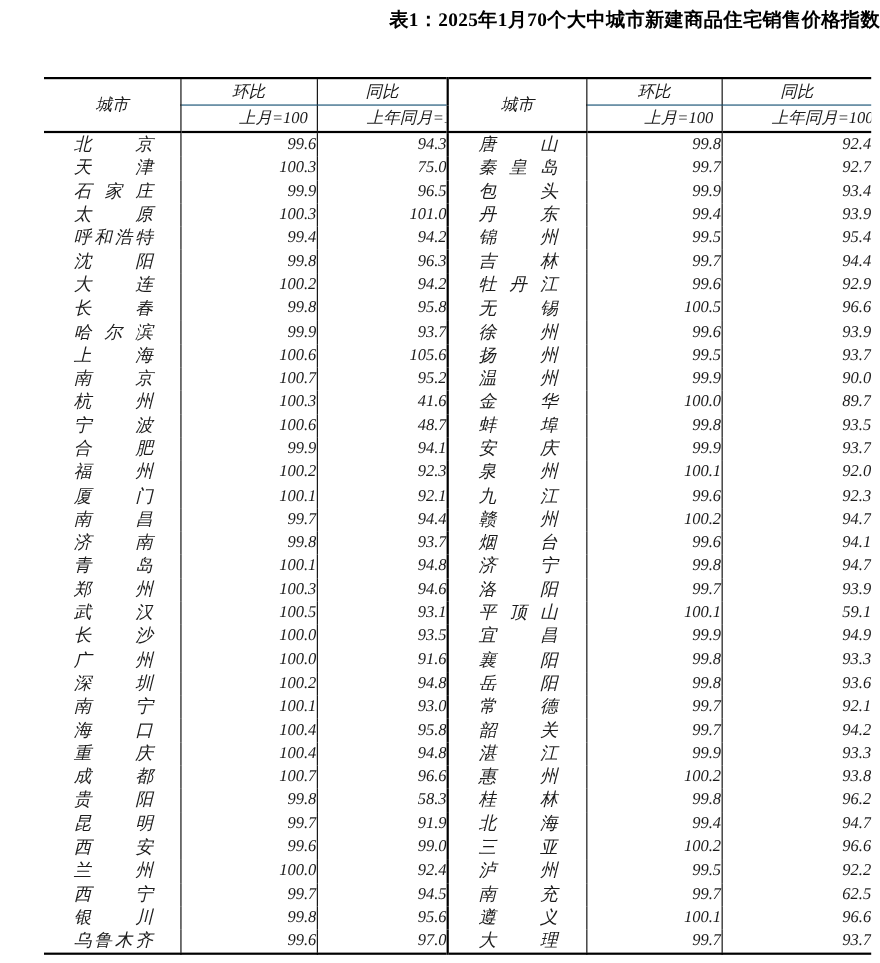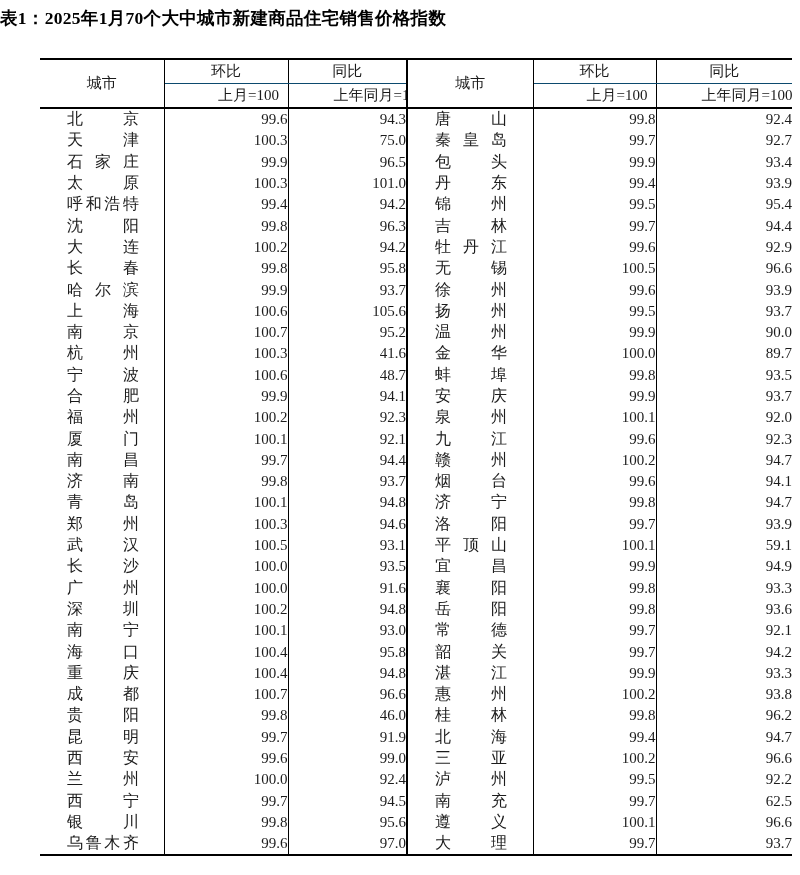--- a/index.html
+++ b/index.html
@@ -7,34 +7,35 @@
     width: 800px; height: 875px;
     background: #ffffff;
     color: #111111;
     font-family: "Liberation Serif", "DejaVu Serif", serif;
     position: relative;
     overflow: hidden;
   }
   .doc-title {
     position: absolute;
     top: 6px; left: 0; right: 0;
-    text-align: left;
+    text-align: right;
     font-weight: bold;
     font-size: 17.5px;
     color: #000000;
     letter-spacing: 0.3px;
   }
   table.price-table {
     position: absolute;
-    left: 40px; top: 58px;
+    left: 40px; top: 70px;
     width: 752px;
     border-collapse: collapse;
     table-layout: fixed;
     border-top: 2.5px solid #000;
     border-bottom: 2.5px solid #000;
+    font-style: italic;
   }
   table.price-table th, table.price-table td {
     padding: 0;
     font-weight: normal;
     vertical-align: middle;
     overflow: hidden;
     white-space: nowrap;
   }
   
   thead th { font-size: 15px; color: #1a1a1a; }
@@ -315,21 +316,21 @@
         <td class="city"><span class="cname">成都</span></td>
         <td class="num mom-l">100.7</td>
         <td class="num yoy-l">96.6</td>
         <td class="city"><span class="cname">惠州</span></td>
         <td class="num mom-r">100.2</td>
         <td class="num yoy-r">93.8</td>
       </tr>
       <tr>
         <td class="city"><span class="cname">贵阳</span></td>
         <td class="num mom-l">99.8</td>
-        <td class="num yoy-l">46.0</td>
+        <td class="num yoy-l">58.3</td>
         <td class="city"><span class="cname">桂林</span></td>
         <td class="num mom-r">99.8</td>
         <td class="num yoy-r">96.2</td>
       </tr>
       <tr>
         <td class="city"><span class="cname">昆明</span></td>
         <td class="num mom-l">99.7</td>
         <td class="num yoy-l">91.9</td>
         <td class="city"><span class="cname">北海</span></td>
         <td class="num mom-r">99.4</td>

